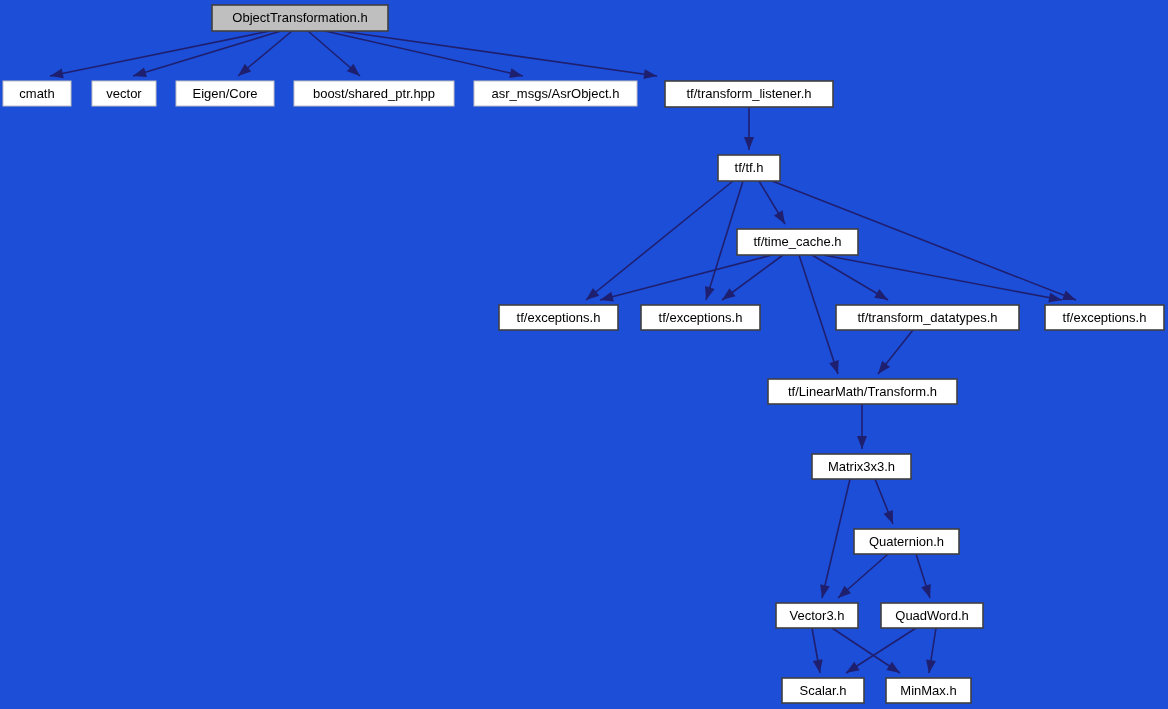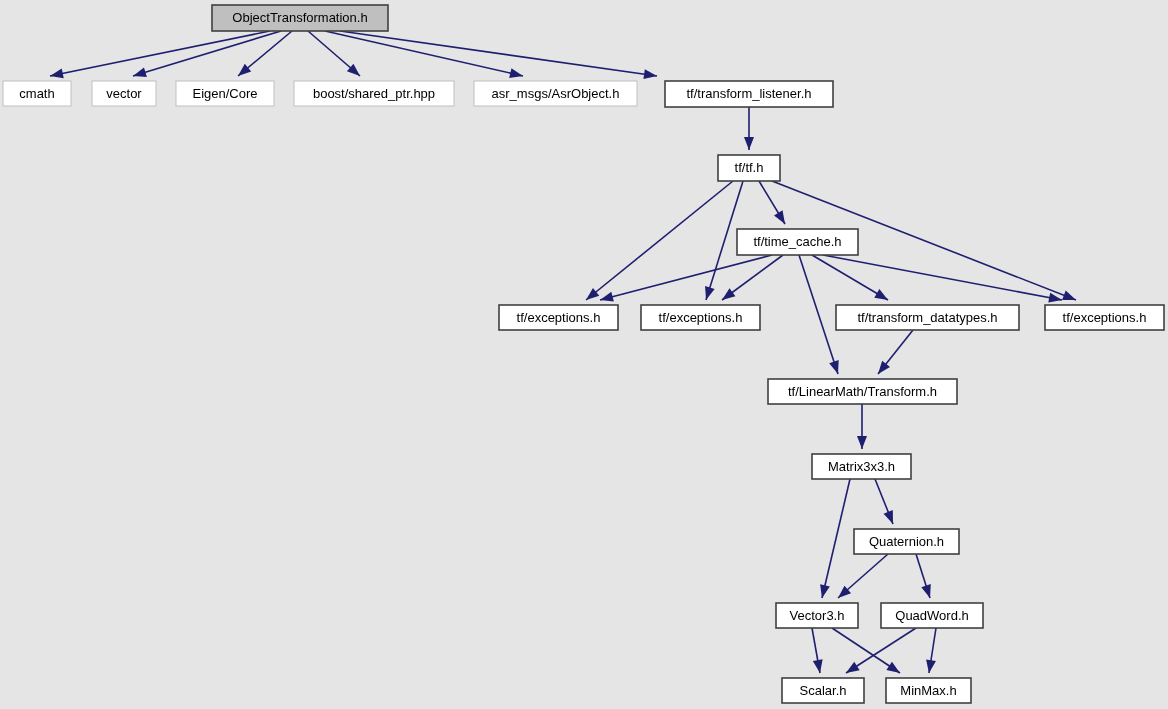--- a/index.html
+++ b/index.html
@@ -5,21 +5,21 @@
 <style>
   html, body {
     margin: 0;
     padding: 0;
     background: #ffffff;
   }
   #graph-root {
     position: relative;
     width: 1168px;
     height: 709px;
-    background: #e5e5e5;
+    background: #1d4ed8;
     font-family: "Liberation Sans", sans-serif;
     overflow: hidden;
   }
   svg#graph-svg {
     position: absolute;
     left: 0;
     top: 0;
     width: 1168px;
     height: 709px;
     display: block;

